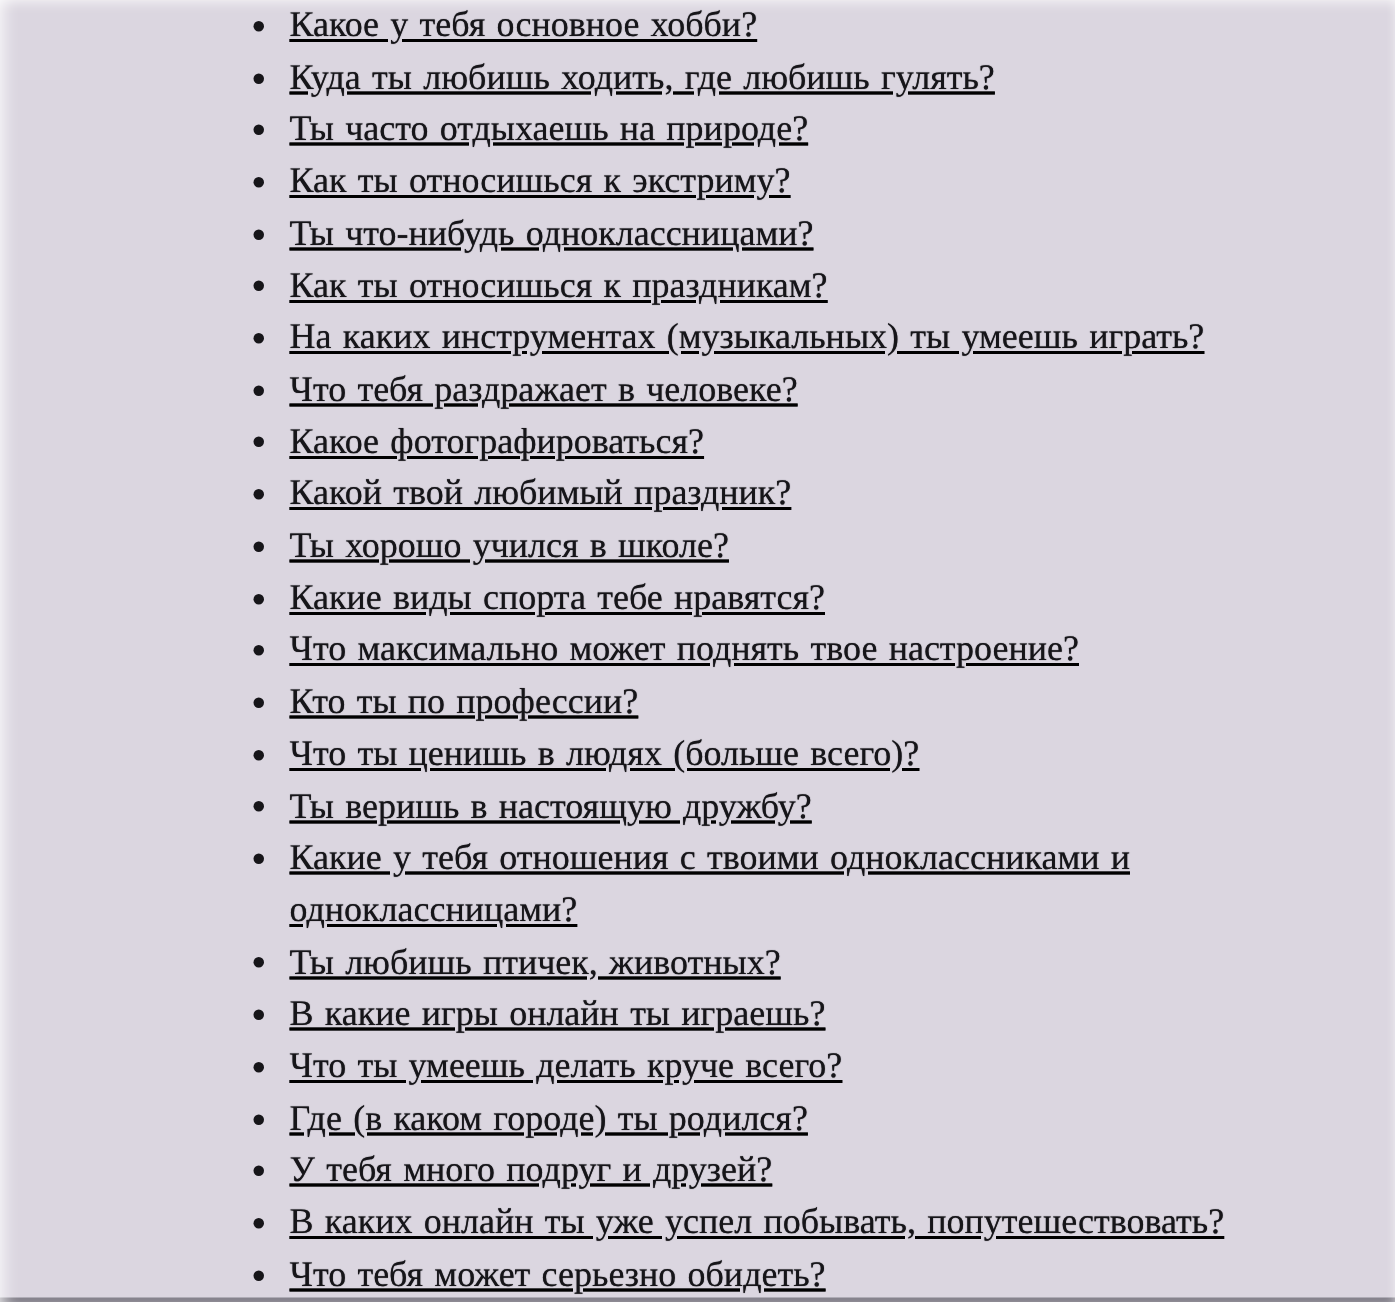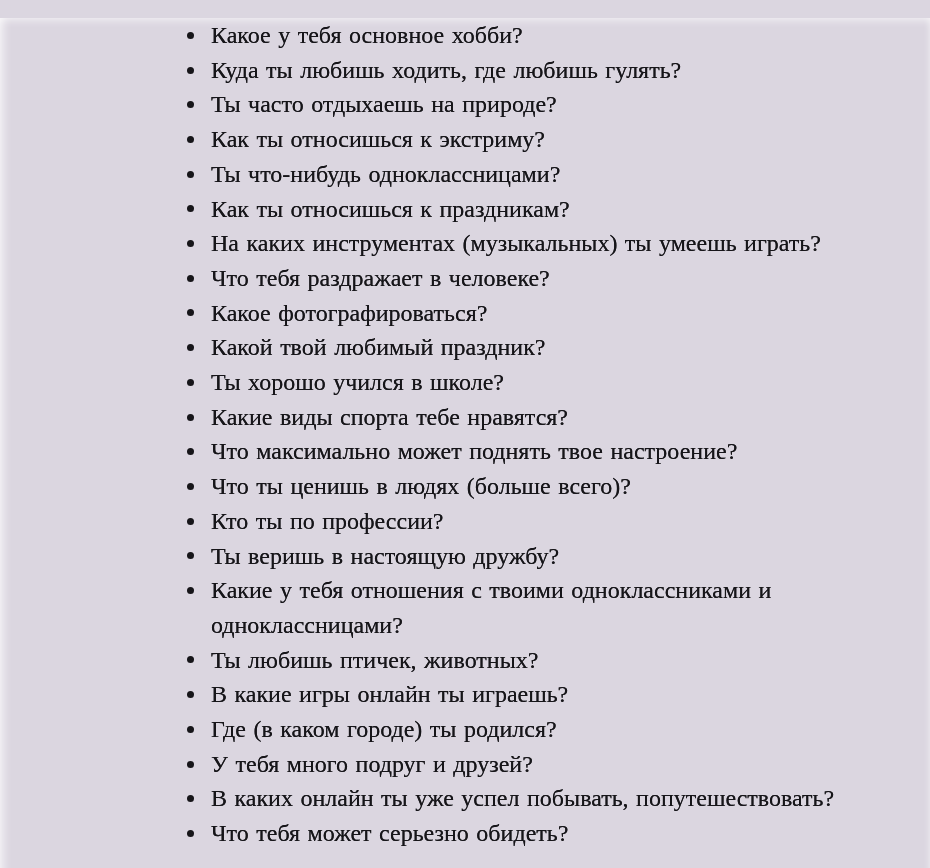--- a/index.html
+++ b/index.html
@@ -23,23 +23,24 @@
     height: 868px;
     background: var(--bg);
     
     box-shadow:
       inset 10px 0 10px -7px rgba(255,255,255,0.75),
       inset 0 7px 8px -5px rgba(255,255,255,0.65),
       inset -5px 0 6px -4px rgba(255,255,255,0.45),
       inset 0 -3px 0 0 var(--edge-dark);
   }
   ul.questions {
-    margin: 18px;
+    margin: 0;
     padding: 0 20px 0 193px;
     list-style: none;
+    text-decoration: underline;
   }
   ul.questions li {
     position: relative;
     font-size: 24px;
     line-height: 34.7px;
     color: var(--text);
     text-shadow: 0 0 0.6px rgba(20,20,24,0.85); 
     word-spacing: 1.5px;
     white-space: pre-line; 
   }
@@ -64,25 +65,26 @@
     <li><span class="bullet"></span><span>Как ты относишься к экстриму?</span></li>
     <li><span class="bullet"></span><span>Ты что-нибудь одноклассницами?</span></li>
     <li><span class="bullet"></span><span>Как ты относишься к праздникам?</span></li>
     <li><span class="bullet"></span><span>На каких инструментах (музыкальных) ты умеешь играть?</span></li>
     <li><span class="bullet"></span><span>Что тебя раздражает в человеке?</span></li>
     <li><span class="bullet"></span><span>Какое фотографироваться?</span></li>
     <li><span class="bullet"></span><span>Какой твой любимый праздник?</span></li>
     <li><span class="bullet"></span><span>Ты хорошо учился в школе?</span></li>
     <li><span class="bullet"></span><span>Какие виды спорта тебе нравятся?</span></li>
     <li><span class="bullet"></span><span>Что максимально может поднять твое настроение?</span></li>
+    <li><span class="bullet"></span><span>Кто ты по профессии?</span></li>
     <li><span class="bullet"></span><span>Что ты ценишь в людях (больше всего)?</span></li>
-    <li><span class="bullet"></span><span>Кто ты по профессии?</span></li>
     <li><span class="bullet"></span><span>Ты веришь в настоящую дружбу?</span></li>
     <li><span class="bullet"></span><span>Какие у тебя отношения с твоими одноклассниками и
 одноклассницами?</span></li>
     <li><span class="bullet"></span><span>Ты любишь птичек, животных?</span></li>
     <li><span class="bullet"></span><span>В какие игры онлайн ты играешь?</span></li>
+    <li><span class="bullet"></span><span>Что ты умеешь делать круче всего?</span></li>
     <li><span class="bullet"></span><span>Где (в каком городе) ты родился?</span></li>
     <li><span class="bullet"></span><span>У тебя много подруг и друзей?</span></li>
     <li><span class="bullet"></span><span>В каких онлайн ты уже успел побывать, попутешествовать?</span></li>
     <li><span class="bullet"></span><span>Что тебя может серьезно обидеть?</span></li>
   </ul>
 </div>
 
 </body></html>

